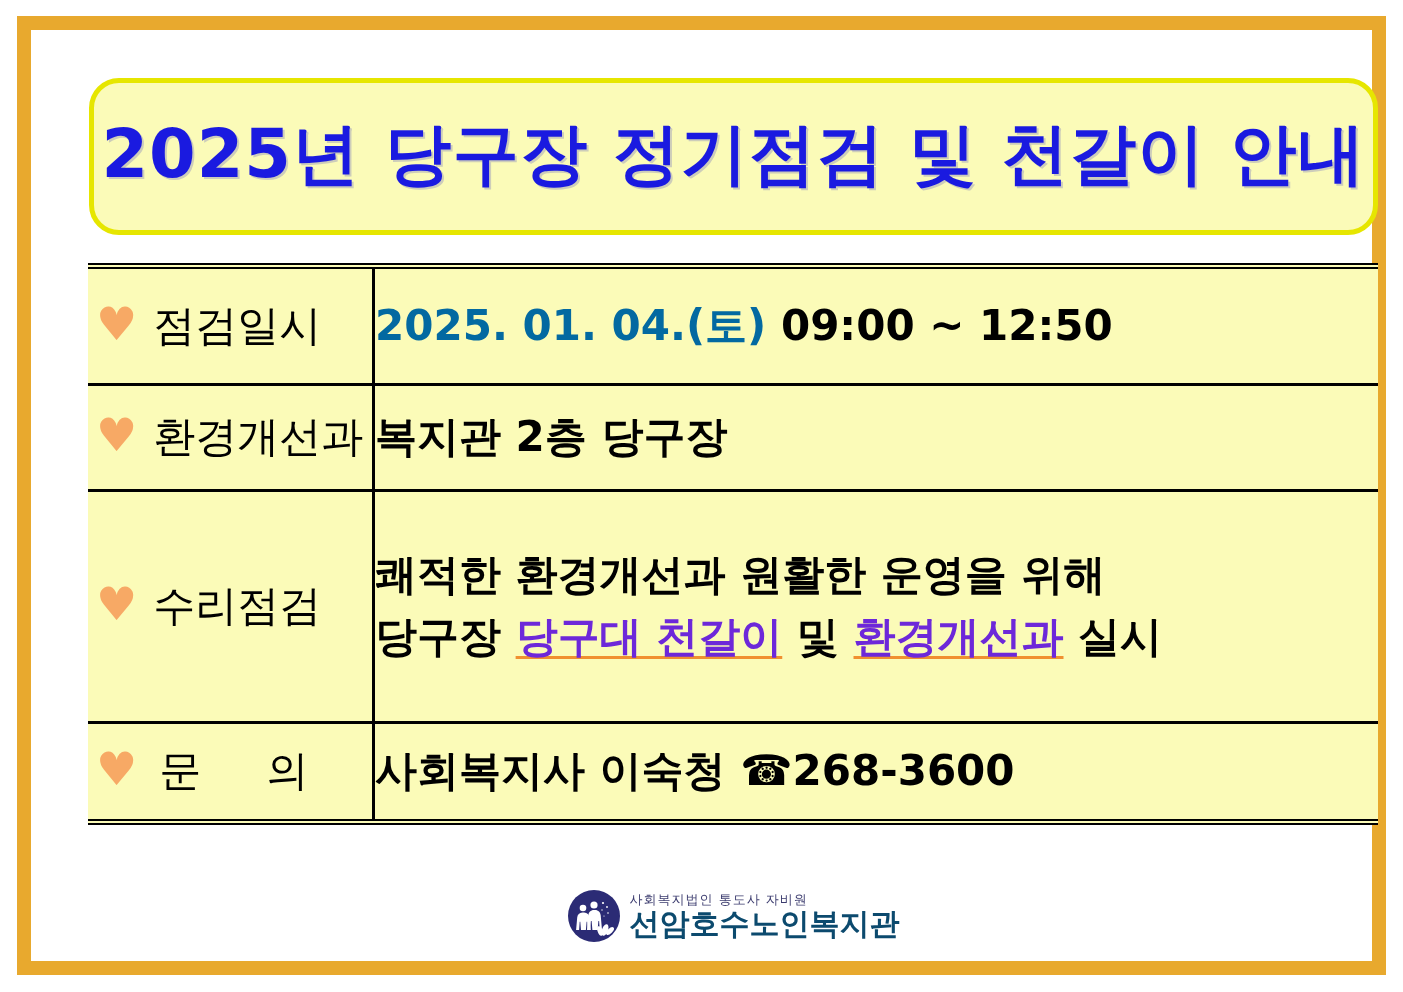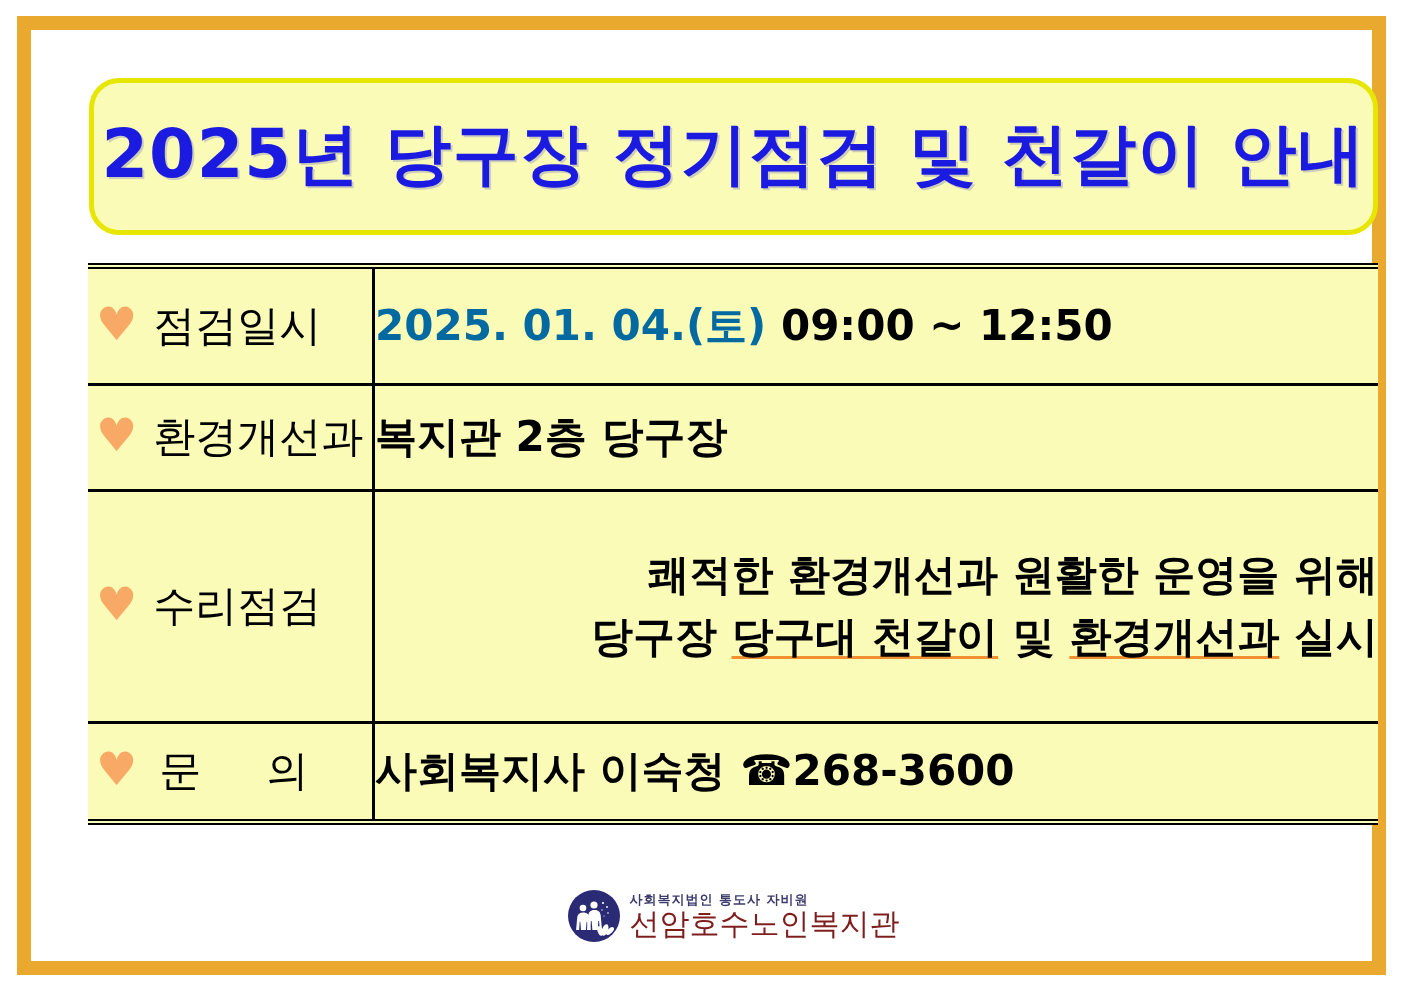--- a/index.html
+++ b/index.html
@@ -116,33 +116,33 @@
 
   .value-text {
     color: #000000;
     font-size: 42px;
     font-weight: bold;
     white-space: nowrap;
     line-height: 1.42;
   }
   .purple { color: #0369a1; }
   .blue-underline {
-    color: #000000;
+    color: #6d28d9;
     text-decoration: underline;
     text-decoration-color: #f09030;
     text-decoration-thickness: 3px;
     text-underline-offset: 5px;
   }
 
   .row-h-small  { height: 118px; }
   .row-h-medium { height: 106px; }
   .row-h-large  { height: 232px; }
   .row-h-last   { height: 100px; }
 
-  .multiline { line-height: 1.48; text-align: right; }
+  .multiline { line-height: 1.48; }
 
   
   #logo-area {
     position: absolute;
     left: 0;
     top: 858px;
     width: 1403px;
     display: flex;
     justify-content: center;
     align-items: center;
@@ -158,30 +158,30 @@
     flex: 0 0 auto;
   }
   #logo-words {
     display: flex;
     flex-direction: column;
     justify-content: center;
     line-height: 1;
   }
   #logo-top-line {
     font-size: 13px;
-    font-weight: bold;
+    font-weight: normal;
     color: #3b3b6e;
     letter-spacing: 1px;
     margin-bottom: 3px;
     white-space: nowrap;
   }
   #logo-main-line {
     font-size: 30px;
-    font-weight: normal;
-    color: #7f1d1d;
+    font-weight: bold;
+    color: #0c4a6e;
     letter-spacing: 0px;
     white-space: nowrap;
   }
 </style>
 </head>
 <body>
 
 <div id="poster">
 
   <div id="amber-frame">

